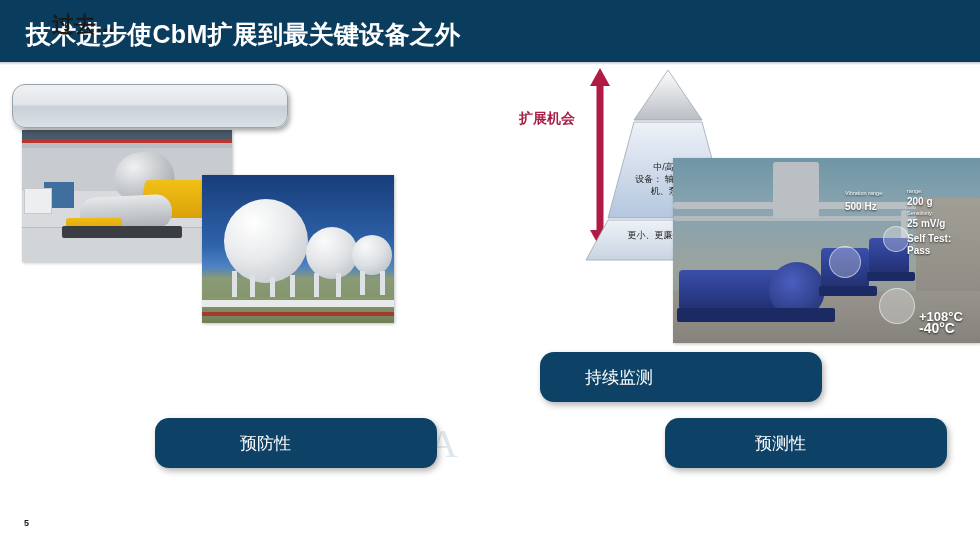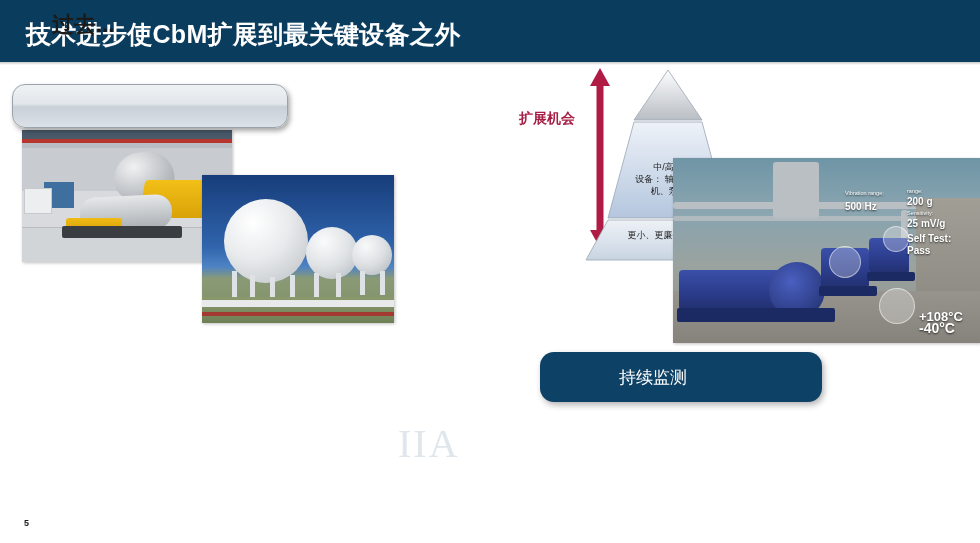--- a/index.html
+++ b/index.html
@@ -281,21 +281,21 @@
   }
   .mbox span {
     position: absolute;
     white-space: nowrap;
   }
   #box-reactive { left: 30px; top: 352px; width: 282px; height: 50px; }
   #box-reactive span { left: 86px; top: 14px; }
   #box-preventive { left: 155px; top: 418px; width: 282px; height: 50px; }
   #box-preventive span { left: 85px; top: 14px; }
   #box-continuous { left: 540px; top: 352px; width: 282px; height: 50px; }
-  #box-continuous span { left: 45px; top: 14px; margin-left: 34px; }
+  #box-continuous span { left: 45px; top: 14px; }
   #box-predictive { left: 665px; top: 418px; width: 282px; height: 50px; }
   #box-predictive span { left: 90px; top: 14px; }
 
   
   .page-number {
     position: absolute;
     left: 24px; top: 518px;
     font-size: 9px;
     font-weight: bold;
     color: #1a1a1a;
@@ -444,19 +444,25 @@
     <div class="ar-label" style="left:234px; top:60px;">25 mV/g</div>
     <div class="ar-label" style="left:234px; top:75px; white-space:pre-line;">Self Test:
 Pass</div>
     <div class="ar-label" style="left:246px; top:138px; font-size:14px;margin-top:24px;">-40°C</div>
     <div class="ar-label" style="left:246px; top:152px; font-size:13px;">+108°C</div>
   </div>
 
   <div class="past-label"></div>
   <div class="past-label-text">过去...</div>
 
+  <div class="mbox" id="box-preventive">
+    <span>预防性</span>
+  </div>
   <div class="mbox" id="box-continuous">
     <span>持续监测</span>
   </div>
+  <div class="mbox" id="box-predictive">
+    <span>预测性</span>
+  </div>
 
   <div class="page-number">5</div>
 
 </div>
 
 </body></html>

